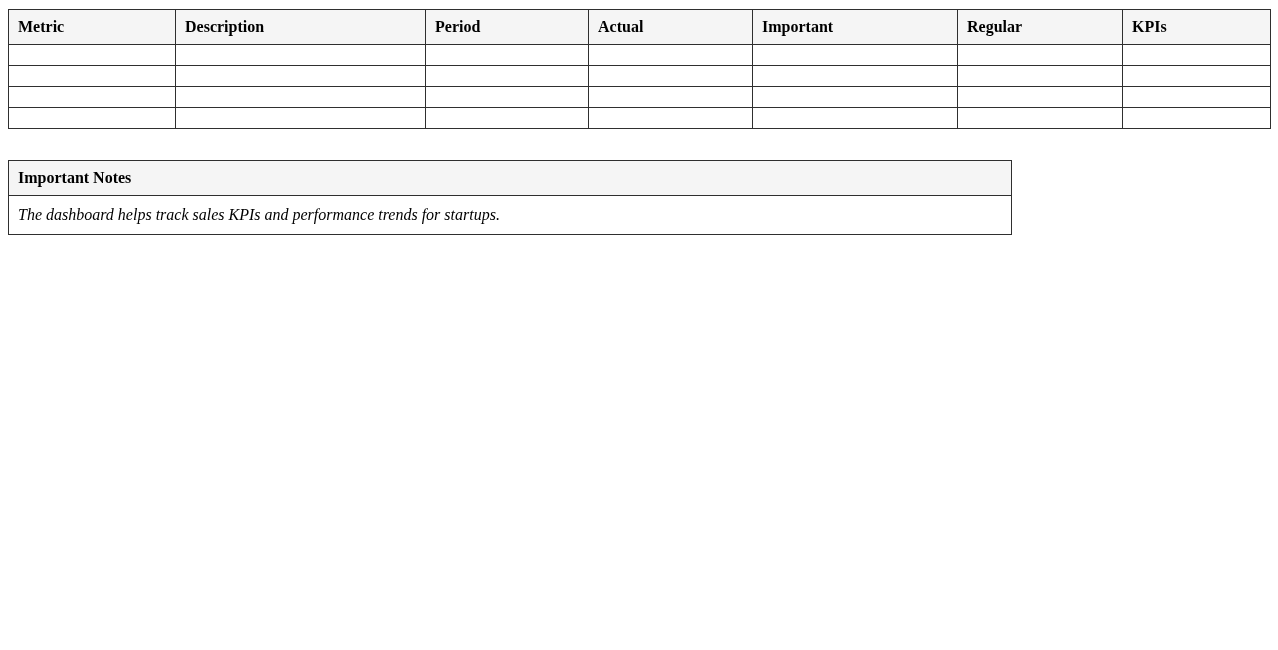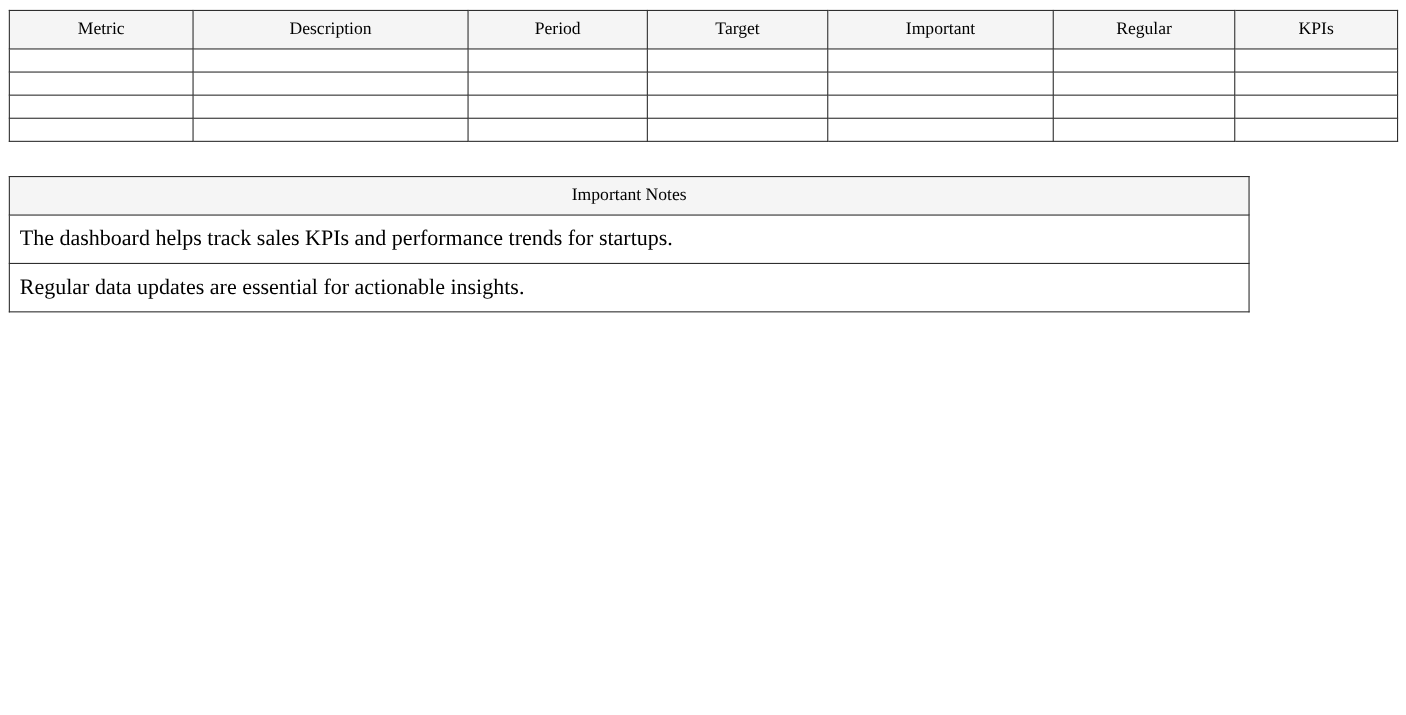--- a/index.html
+++ b/index.html
@@ -18,65 +18,65 @@
     width: 1278px;
     height: 650px;
     padding: 9px 8px 8px 8px;
     font-family: "Liberation Serif", "DejaVu Serif", serif;
     font-size: 16px;
     color: var(--text-color);
   }
   table {
     border-collapse: collapse;
     table-layout: fixed;
-    width: 1128px;
+    width: 1004px;
   }
   th, td {
     border: 1px solid var(--border-color);
     text-align: left;
     vertical-align: middle;
     overflow: hidden;
     white-space: nowrap;
   }
   th {
     background: var(--header-bg);
-    font-weight: normal;
+    font-weight: bold;
     padding: 8px 9px;
     font-size: 16px;
-    text-align: center;
   }
   .kpi-table tbody td {
     height: 21px;
     padding: 1px 9px;
   }
   .kpi-table { margin-bottom: 31px; }
   .notes-table tbody td {
     padding: 10px 9px;
-    font-size: 20px;
+    font-size: 16px;
+    font-style: italic;
   }
 </style>
 </head>
 <body>
 
 <table class="kpi-table">
   <colgroup>
     <col style="width:167px">
     <col style="width:250px">
     <col style="width:163px">
     <col style="width:164px">
     <col style="width:205px">
     <col style="width:165px">
     <col style="width:148px">
   </colgroup>
   <thead>
     <tr>
       <th>Metric</th>
       <th>Description</th>
       <th>Period</th>
-      <th>Target</th>
+      <th>Actual</th>
       <th>Important</th>
       <th>Regular</th>
       <th>KPIs</th>
     </tr>
   </thead>
   <tbody>
     <tr>
       <td></td>
       <td></td>
       <td></td>
@@ -118,17 +118,14 @@
 <table class="notes-table">
   <thead>
     <tr>
       <th>Important Notes</th>
     </tr>
   </thead>
   <tbody>
     <tr>
       <td>The dashboard helps track sales KPIs and performance trends for startups.</td>
     </tr>
-    <tr>
-      <td>Regular data updates are essential for actionable insights.</td>
-    </tr>
   </tbody>
 </table>
 
 </body></html>

